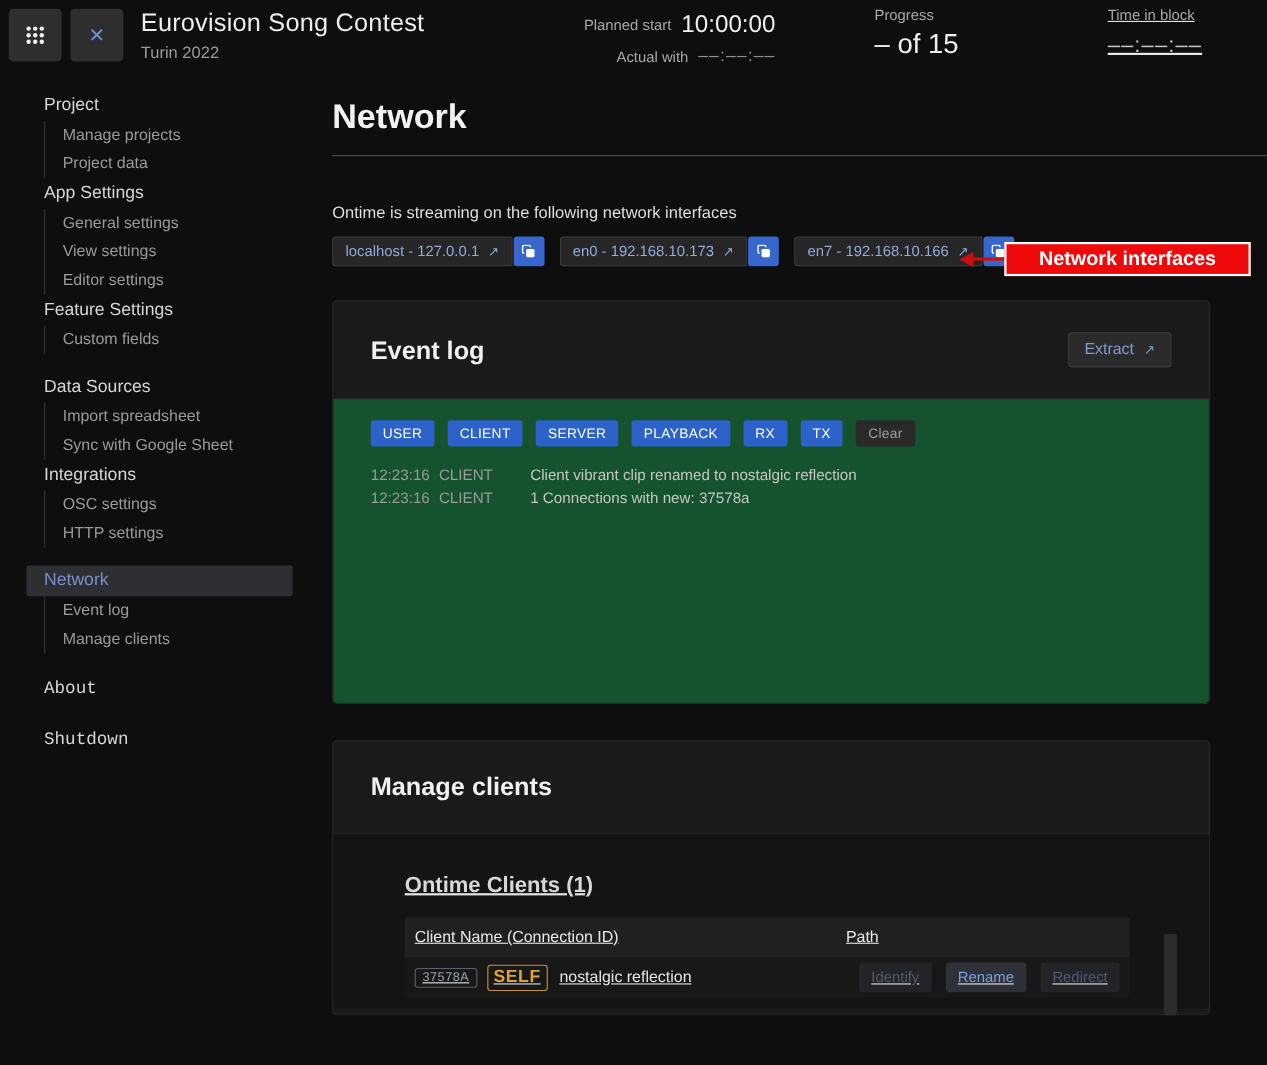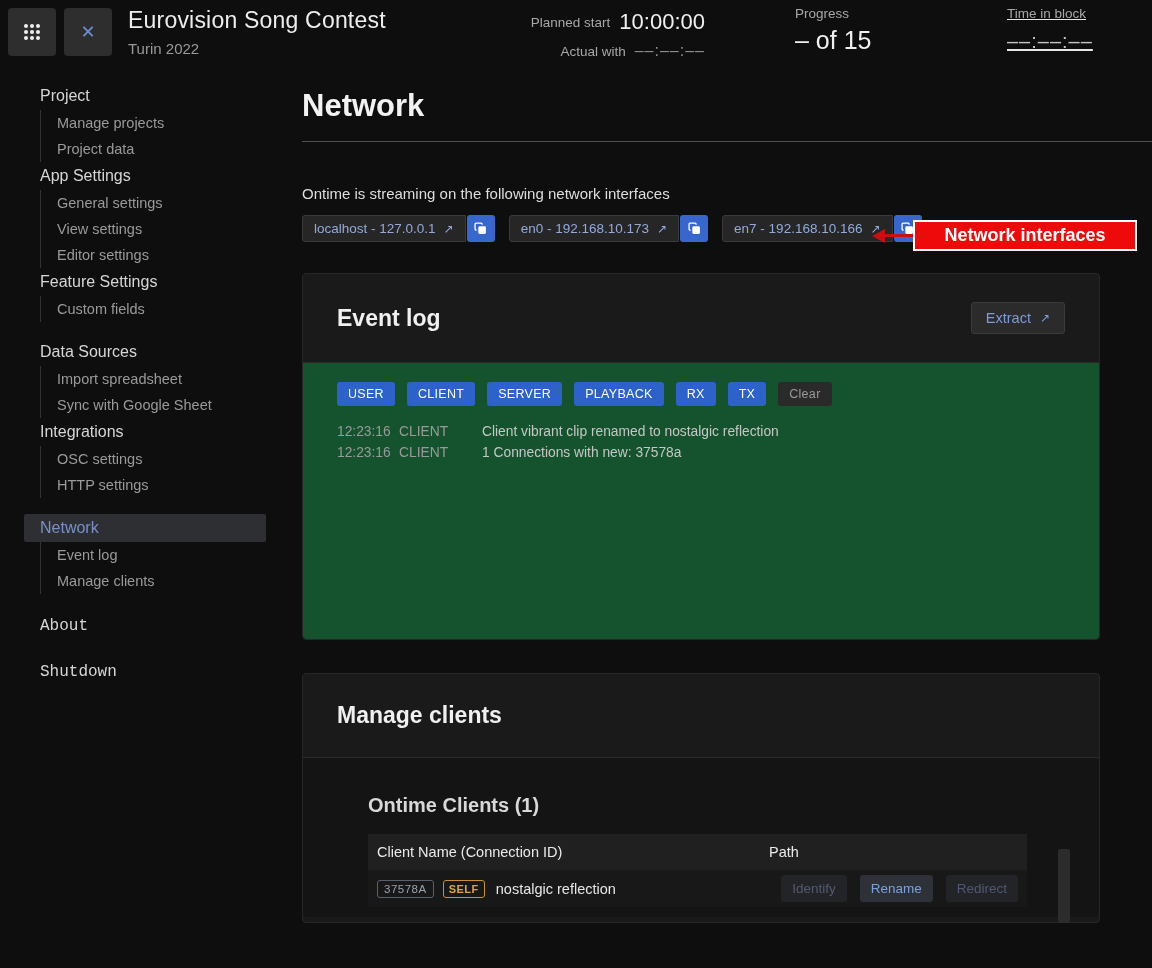--- a/index.html
+++ b/index.html
@@ -64,28 +64,28 @@
   .log-body { height:276px; }
   .filter-row { display:flex; gap:12px; }
   .tag { background:#2c62c9; color:#fff; font-size:12.5px; padding:5px 11px; border-radius:3px;
          border:none; cursor:pointer; letter-spacing:.3px; }
   .tag-clear { background:#2a2a2a; color:#9a9a9a; }
   .log-list { margin-top:15px; font-size:13.8px; line-height:21px; }
   .log-row { display:grid; grid-template-columns:62px 83px 1fr; }
   .log-time, .log-origin { color:#9a9a9a; }
   .log-msg { color:#c6c6c6; }
   
-  .clients-body { background:#141414; height:159px; padding:36px 34px 0 65px; border-radius:0 0 4px 4px; }
+  .clients-body { background:#141414; height:159px; padding:36px 34px 0 65px; border-radius:0 0 4px 4px;text-decoration:underline; }
   .clients-section-title { font-size:20px; font-weight:700; color:#d8d8d8; }
   .client-table { width:659px; margin-top:17px; }
   .ct-head { display:grid; grid-template-columns:392px 1fr; background:#202020; padding:10px 9px;
              font-size:14.5px; color:#eaeaea; }
   .ct-row { display:flex; align-items:center; background:#181818; height:37px; padding:0 9px; }
   .badge-id { border:1px solid #596070; color:#9aa2ad; font-size:11.5px; padding:2px 6px; border-radius:3px; letter-spacing:.5px; }
-  .badge-self { border:1px solid #c7952f; color:#dfa33b; font-size:11px; font-weight:700; padding:2px 5px;
+  .badge-self { border:1px solid #c7952f; color:#dfa33b; font-size:16px; font-weight:700; padding:2px 5px;
                 border-radius:3px; margin-left:9px; letter-spacing:.5px; }
   .client-name { margin-left:11px; color:#e6e6e6; font-size:14.5px; }
   .row-actions { margin-left:auto; display:flex; }
   .act { border:none; border-radius:3px; font-size:13.5px; padding:6px 11px; margin-left:13px; cursor:pointer; }
   .act-identify { background:#222428; color:#525b6e; }
   .act-rename { background:#2e3138; color:#7ba0e0; font-weight:500; }
   .act-redirect { background:#222428; color:#4e5a74; }
   .scrollbar { position:absolute; right:29px; top:175px; width:12px; height:74px; background:#1f1f1f; border-radius:2px; }
   .scroll-thumb { width:12px; height:74px; background:#2c2c2c; border-radius:2px; }
   

